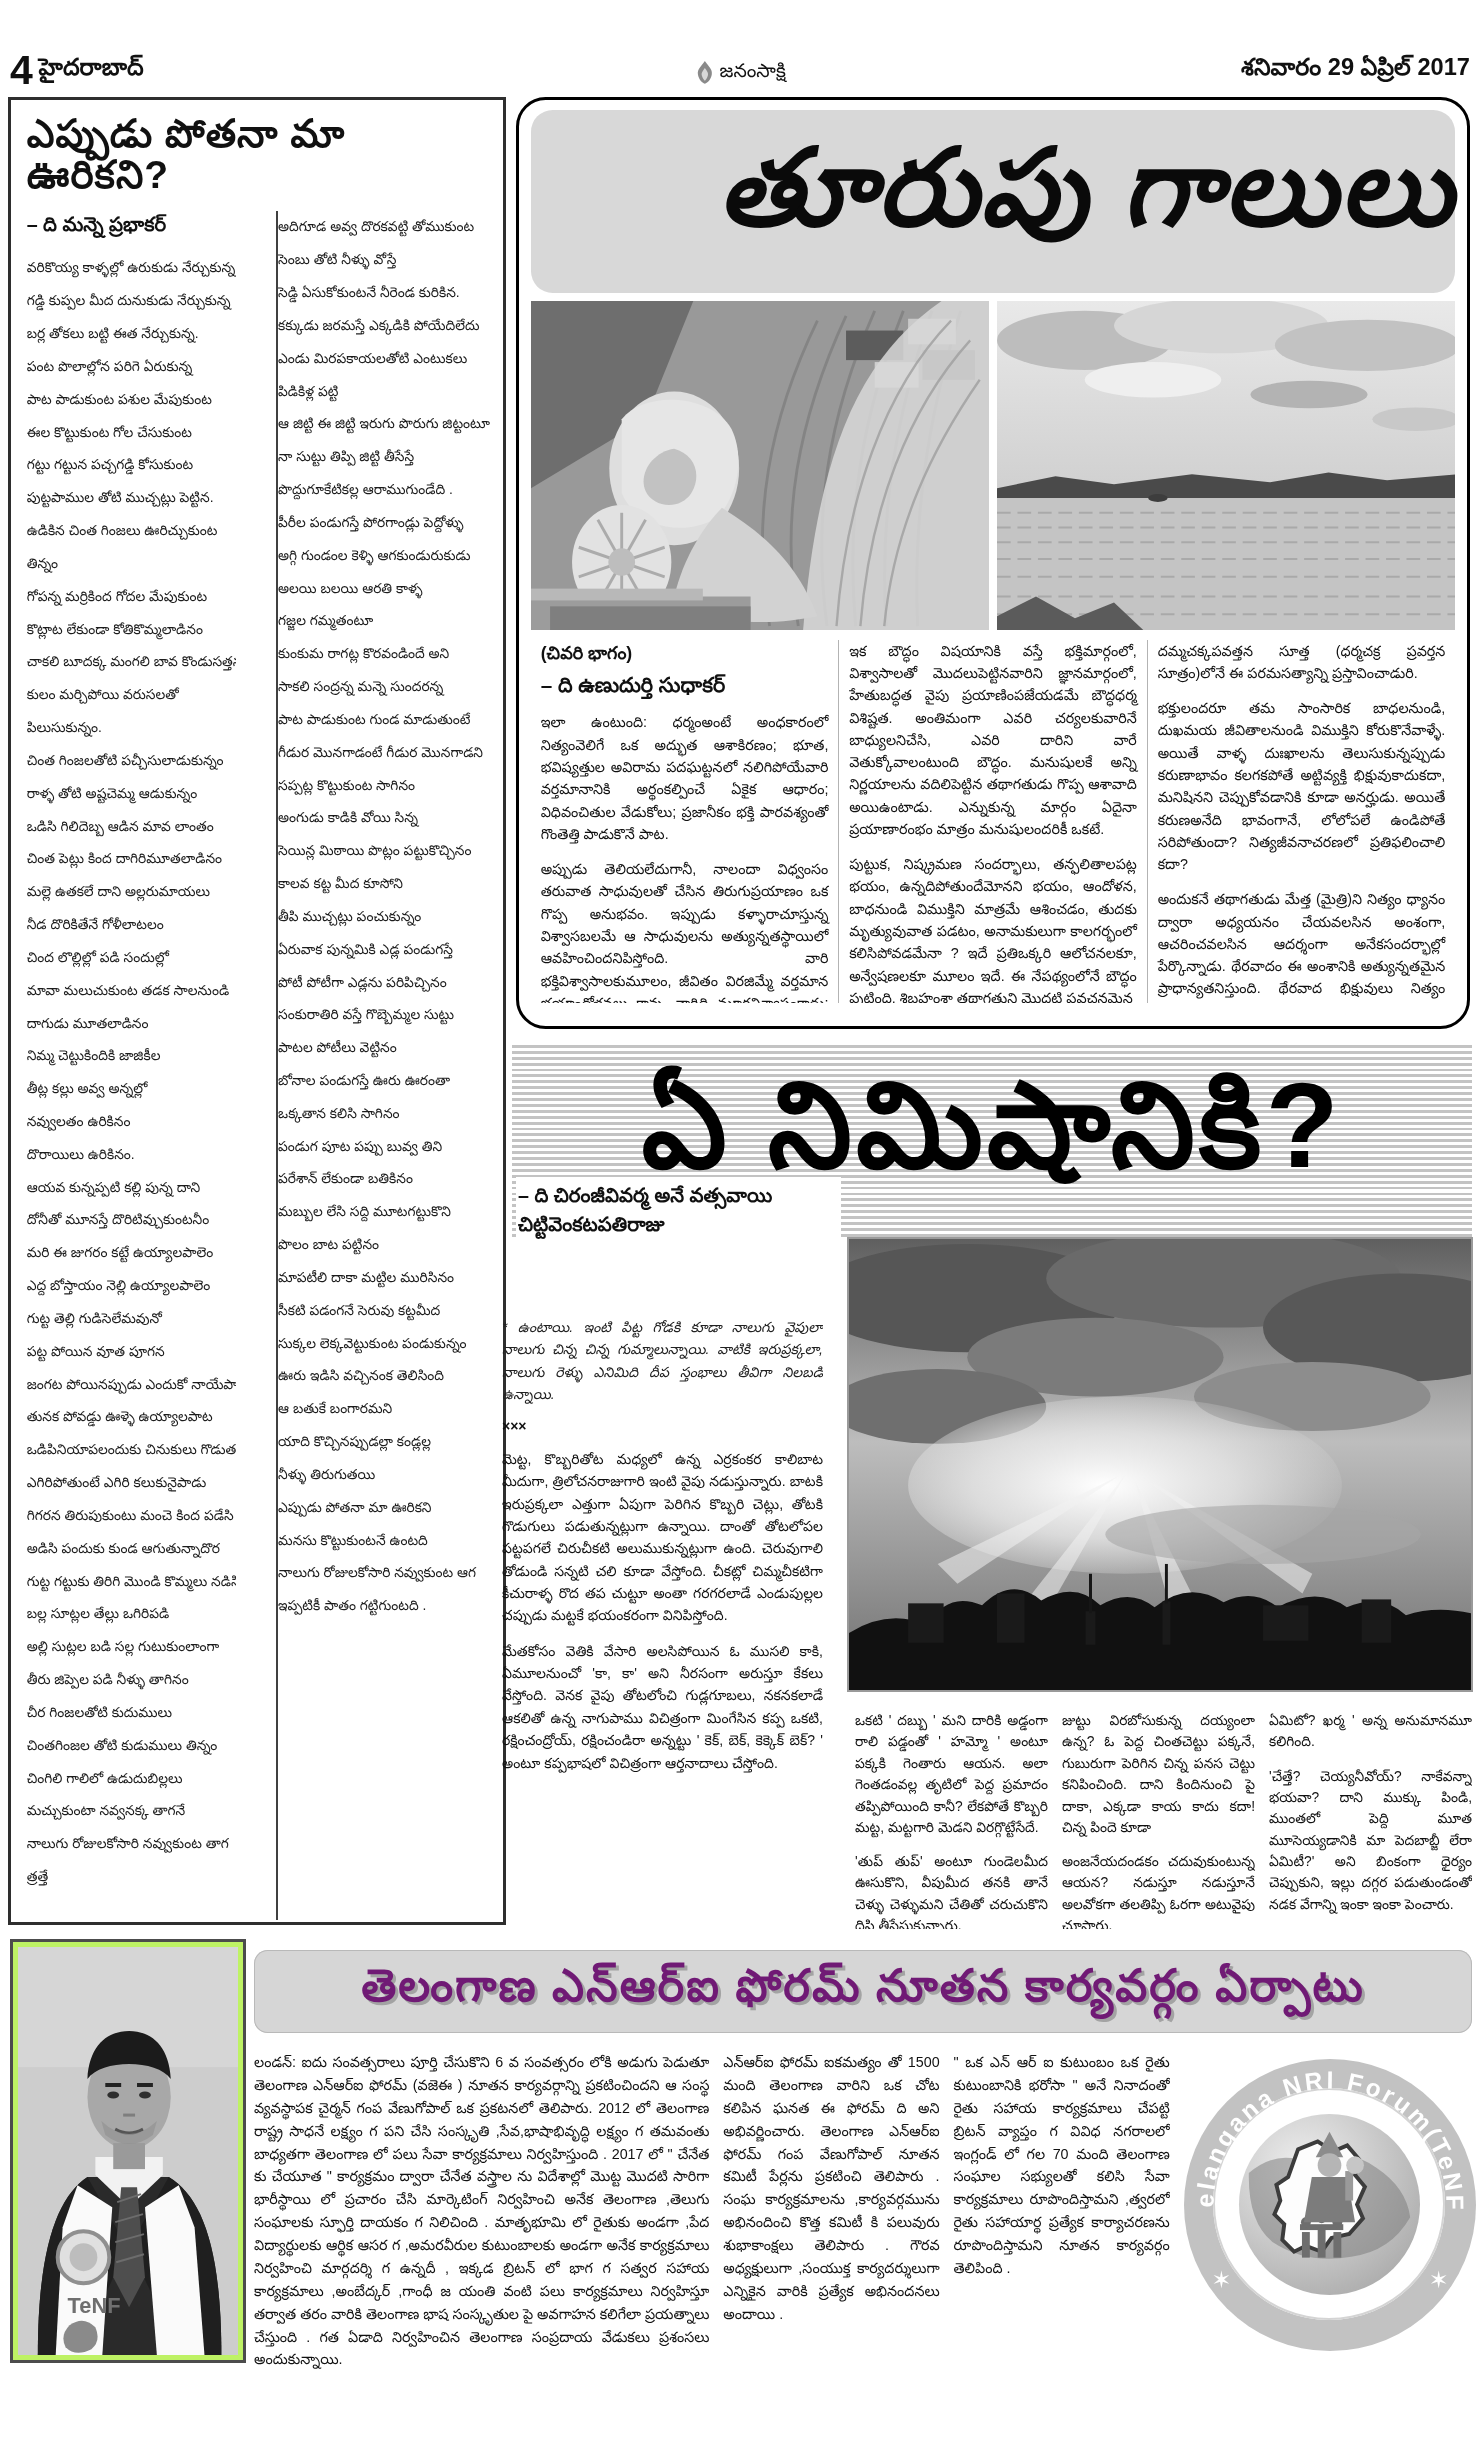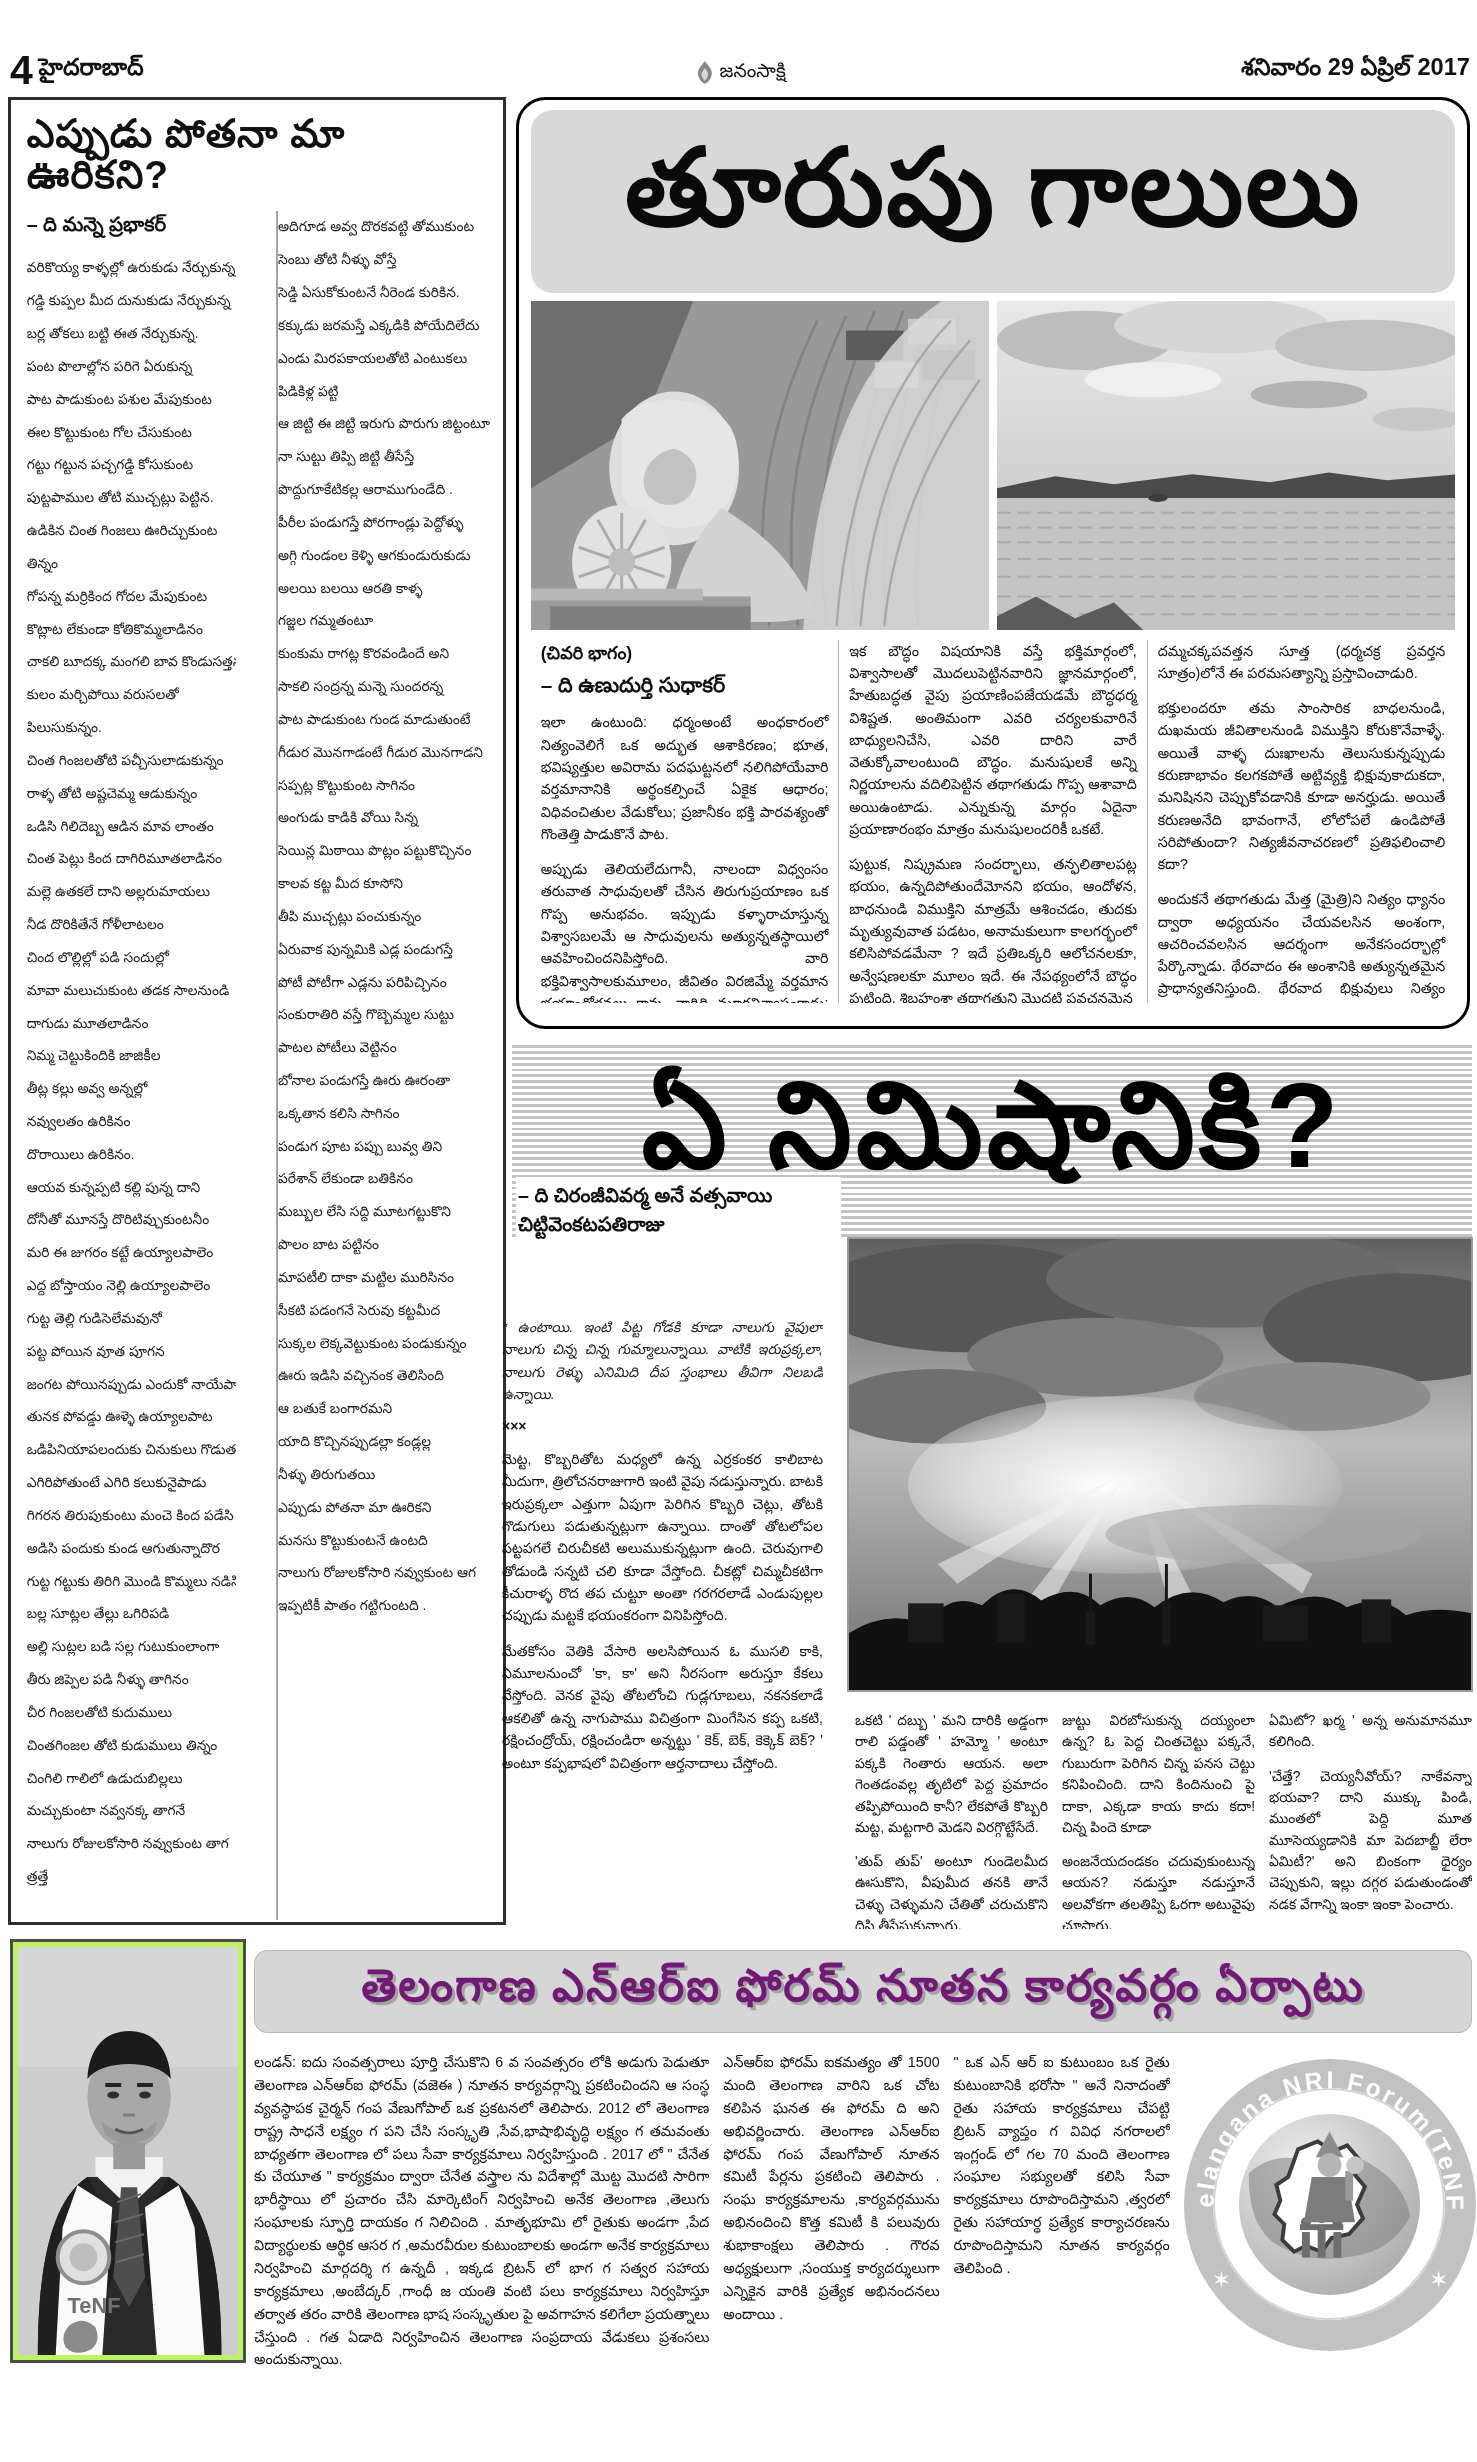--- a/index.html
+++ b/index.html
@@ -14,28 +14,28 @@
             font-size:19px;font-weight:400;display:flex;align-items:flex-start;gap:3.9px;}
   .mast-ico{width:21.7px;height:25.6px;display:inline-block;}
   .hdr-date{position:absolute;right:0;bottom:2px;font-size:23.6px;font-weight:700;}
   
   .poem-box{position:absolute;left:7.9px;top:97px;width:498px;height:1828px;
             border:3px solid #2e2e2e;box-sizing:border-box;padding:13.8px 9.9px 7.9px 15.8px;overflow:hidden;}
   .poem-title{font-size:39px;font-weight:800;letter-spacing:1px;line-height:1.05;}
   .poem-cols{display:flex;margin-top:15.8px;height:1709px;overflow:hidden;}
   .pcol{width:50%;overflow:hidden;box-sizing:border-box;}
   .pcol1{padding-right:7.9px;}
-  .pcol2{padding-left:0;border-left:2px solid #a3a3a3;margin-left:32px;}
+  .pcol2{padding-left:0;border-left:2px solid #404040;margin-left:32px;}
   .poem-byline{font-size:19.7px;font-weight:700;margin:2px 0 11px;}
   .pline{font-size:13.8px;line-height:2.38;white-space:nowrap;overflow:hidden;color:#1c1c1c;}
   
   .east-box{position:absolute;left:516px;top:97px;width:954px;height:932px;border:3.9px solid #000;
             border-radius:29.6px;box-sizing:border-box;padding:9.9px 11.8px;overflow:hidden;background:#fff;}
   .band{height:183px;background:#d8d8d8;border-radius:21.7px;display:flex;align-items:center;
-        justify-content:center;font-size:108px;font-weight:800;letter-spacing:2px;color:#0a0a0a;}
+        justify-content:flex-end;font-size:108px;font-weight:800;letter-spacing:2px;color:#0a0a0a;font-style:italic;}
   .photos{display:flex;gap:7.9px;margin-top:7.9px;height:329px;}
   .ph{flex:1;overflow:hidden;background:#bbb;}
   .ph svg{display:block;width:100%;height:100%;}
   .ebody{display:flex;margin-top:9.9px;height:363px;overflow:hidden;}
   .ecol{flex:1;padding:0 9.9px;font-size:14.3px;line-height:1.56;text-align:justify;overflow:hidden;}
   .ecol + .ecol{border-left:1px solid #b3b3b3;}
   .part-label{font-size:17.7px;font-weight:800;}
   .e-byline{font-size:20.7px;font-weight:800;margin:2px 0 9.9px;}
   .para{margin:0 0 12.8px;}
   .closing{font-weight:800;text-align:right;font-size:15.8px;}

